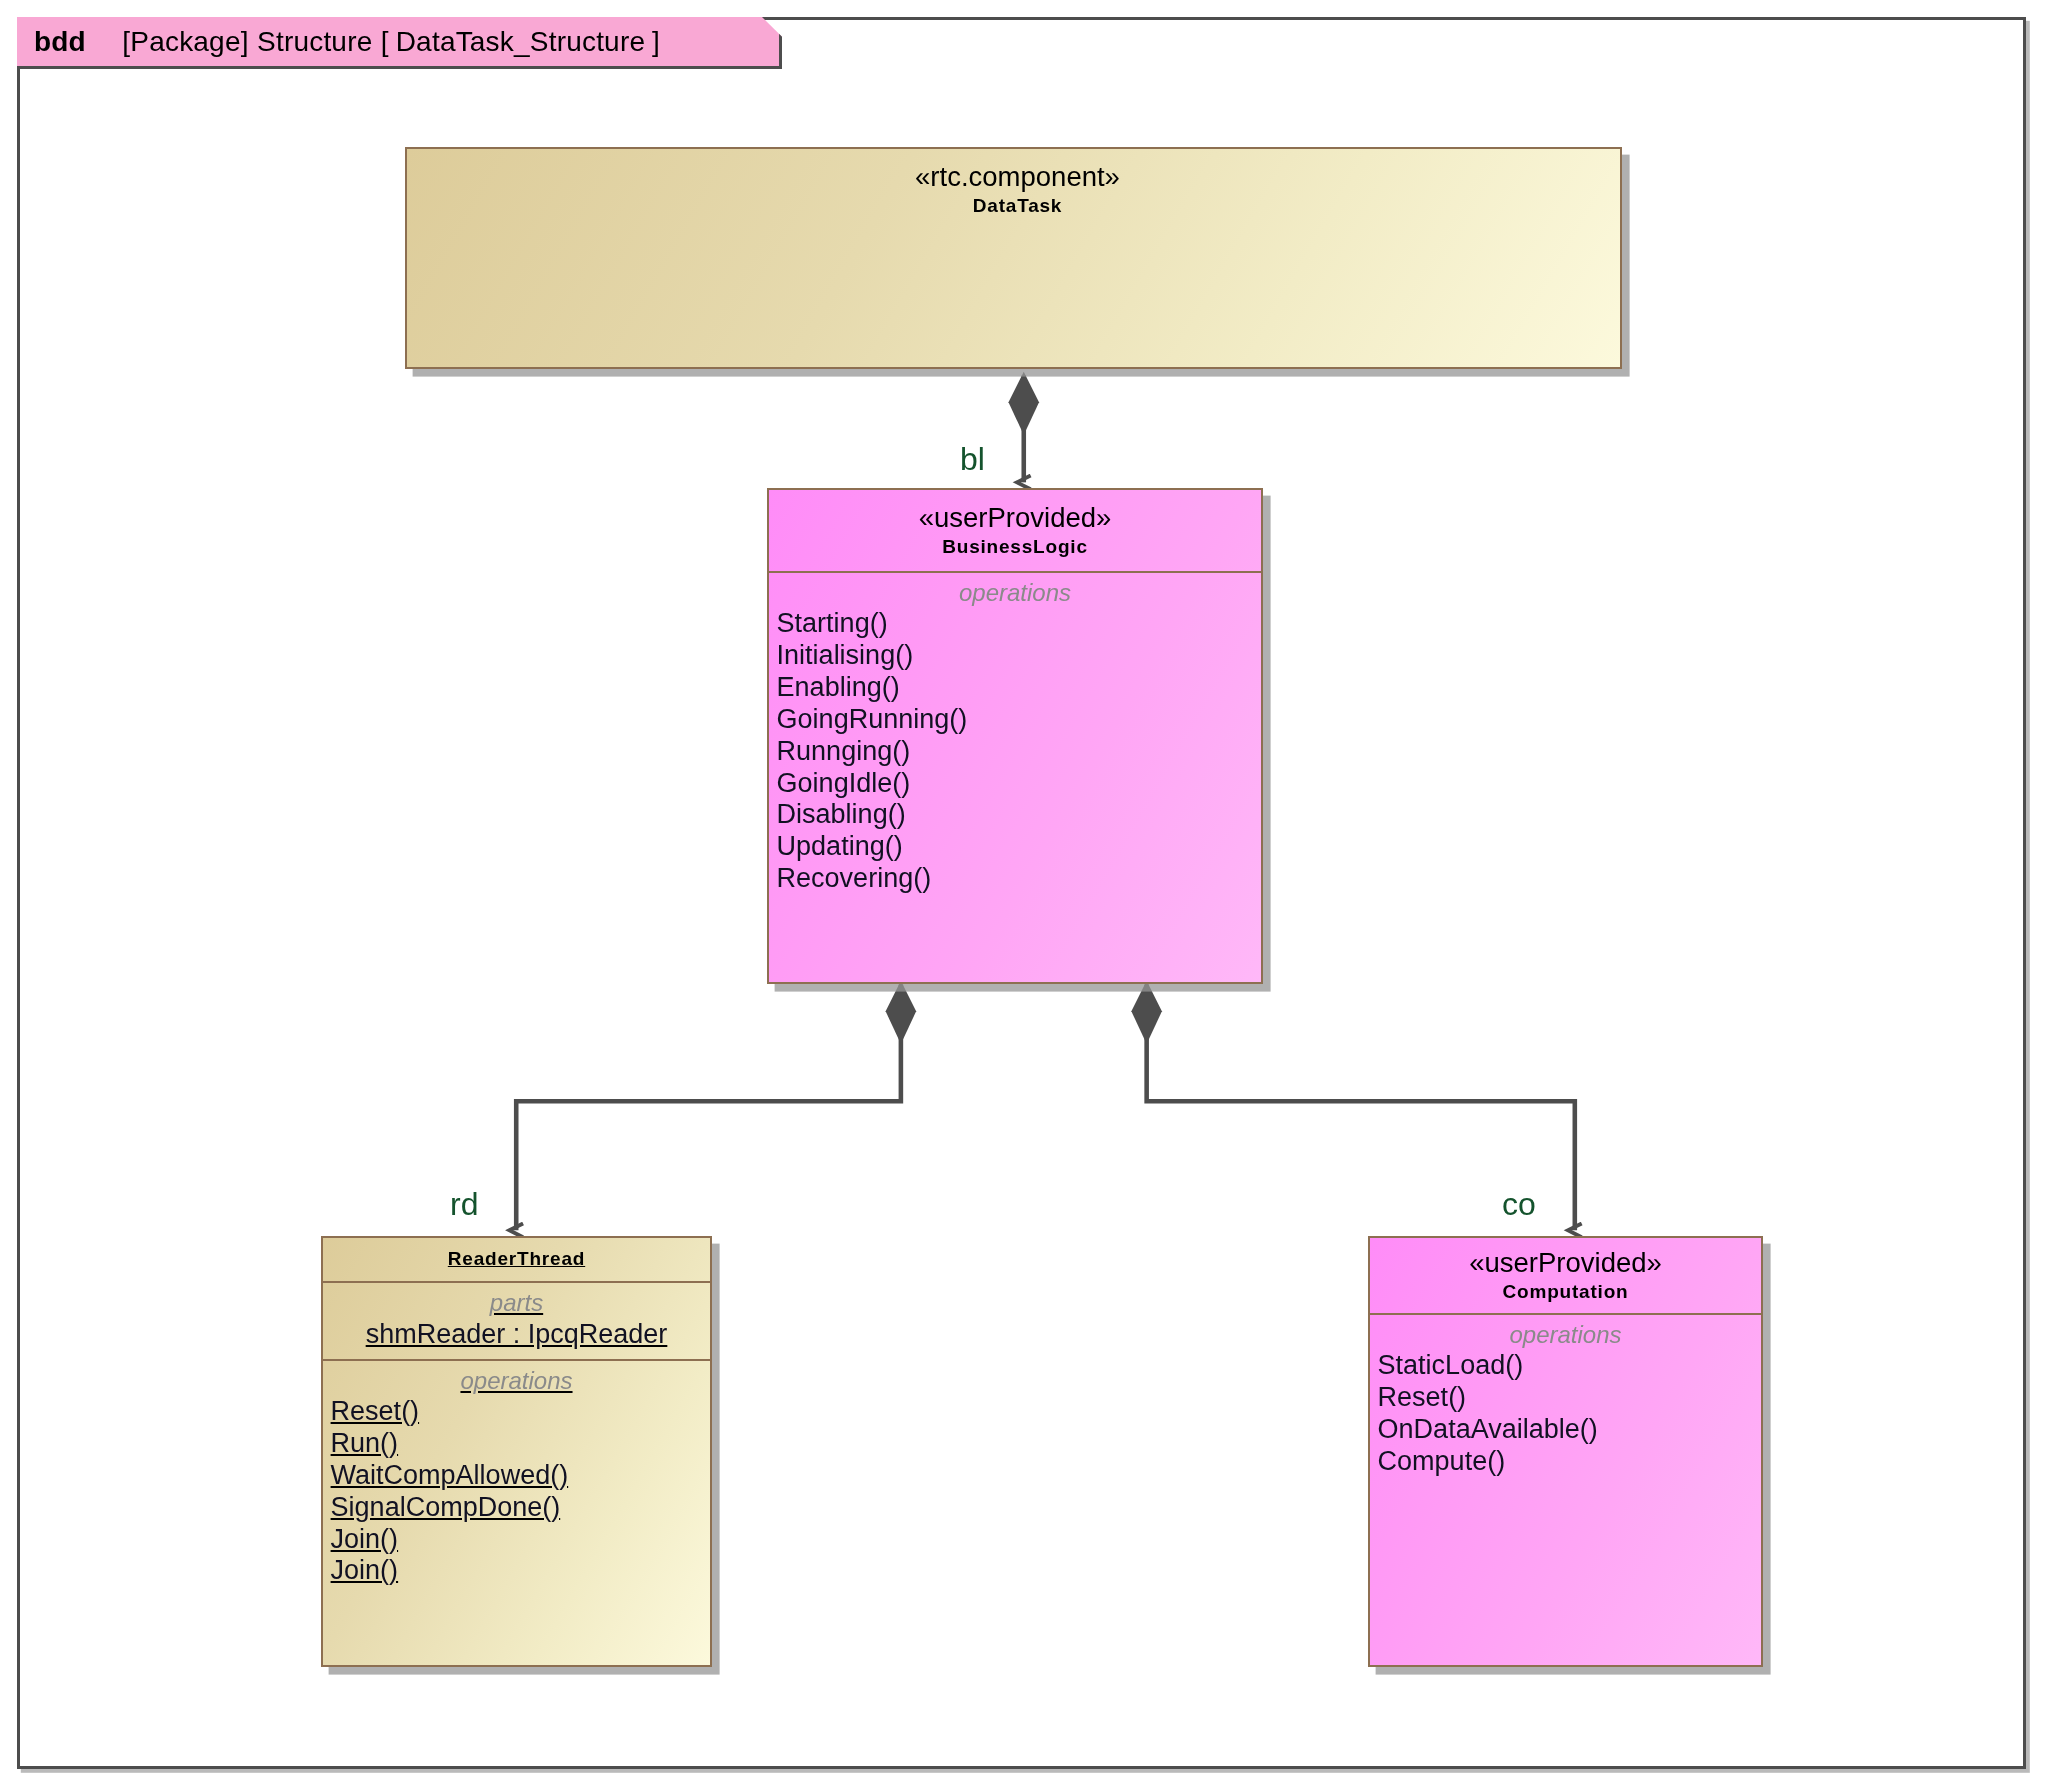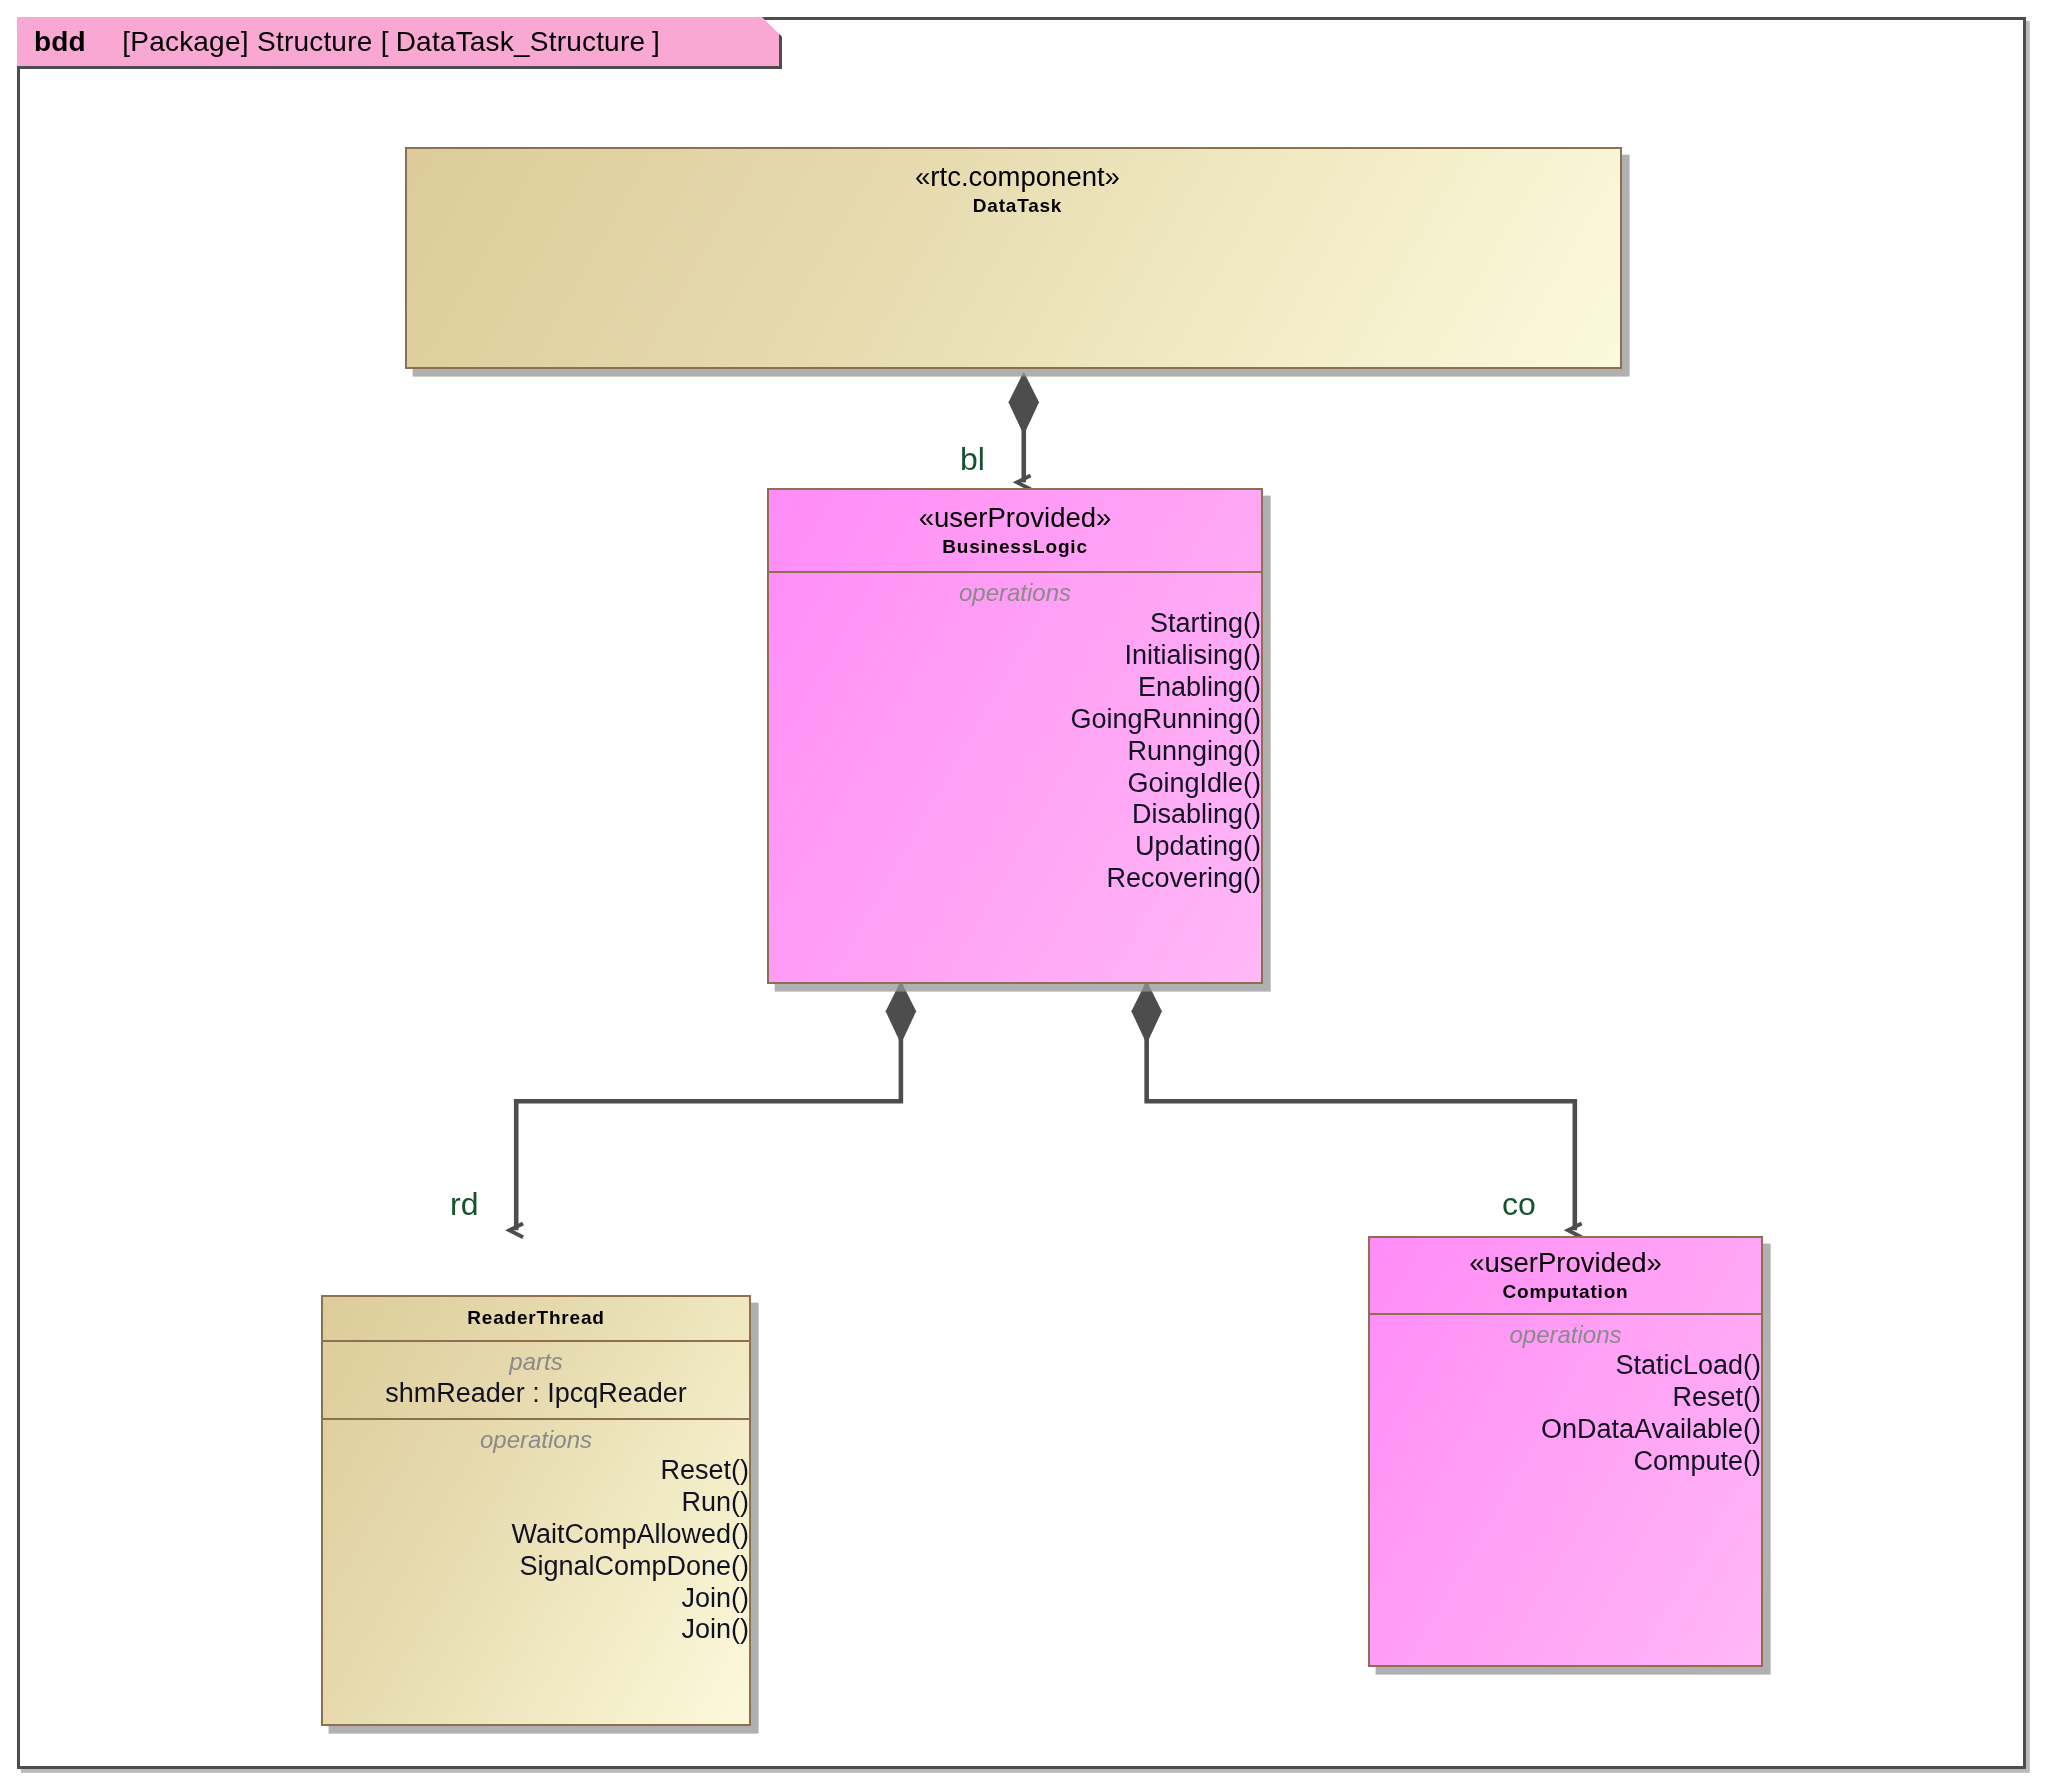--- a/index.html
+++ b/index.html
@@ -102,21 +102,20 @@
   .compartment-label {
     text-align: center;
     font-style: italic;
     font-size: 24px;
     color: #8a8a8a;
     padding: 6.9px 0 1.5px 0;
     line-height: 1.1;
   }
   .member-list {
     padding: 0 0 7.6px 7.6px;
-    text-align: right;
   }
   .member {
     font-size: 27px;
     line-height: 1.18;
     color: #111122;
     white-space: nowrap;
   }
   .part-line {
     font-size: 27px;
     line-height: 1.2;
@@ -208,21 +207,21 @@
         <div class="member">GoingRunning()</div>
         <div class="member">Runnging()</div>
         <div class="member">GoingIdle()</div>
         <div class="member">Disabling()</div>
         <div class="member">Updating()</div>
         <div class="member">Recovering()</div>
       </div>
     </div>
   </div>
 
-  <div class="block tan" style="left:321px; top:1295px; width:430px; height:431px;">
+  <div class="block tan" style="left:321px; top:1236px; width:391px; height:431px;text-decoration:underline;">
     <div class="compartment block-header" style="padding:9.2px 7.6px 10.7px 7.6px;">
       <div class="block-title">ReaderThread</div>
     </div>
     <div class="compartment">
       <div class="compartment-label">parts</div>
       <div class="part-line">shmReader : IpcqReader</div>
     </div>
     <div class="compartment">
       <div class="compartment-label">operations</div>
       <div class="member-list">

